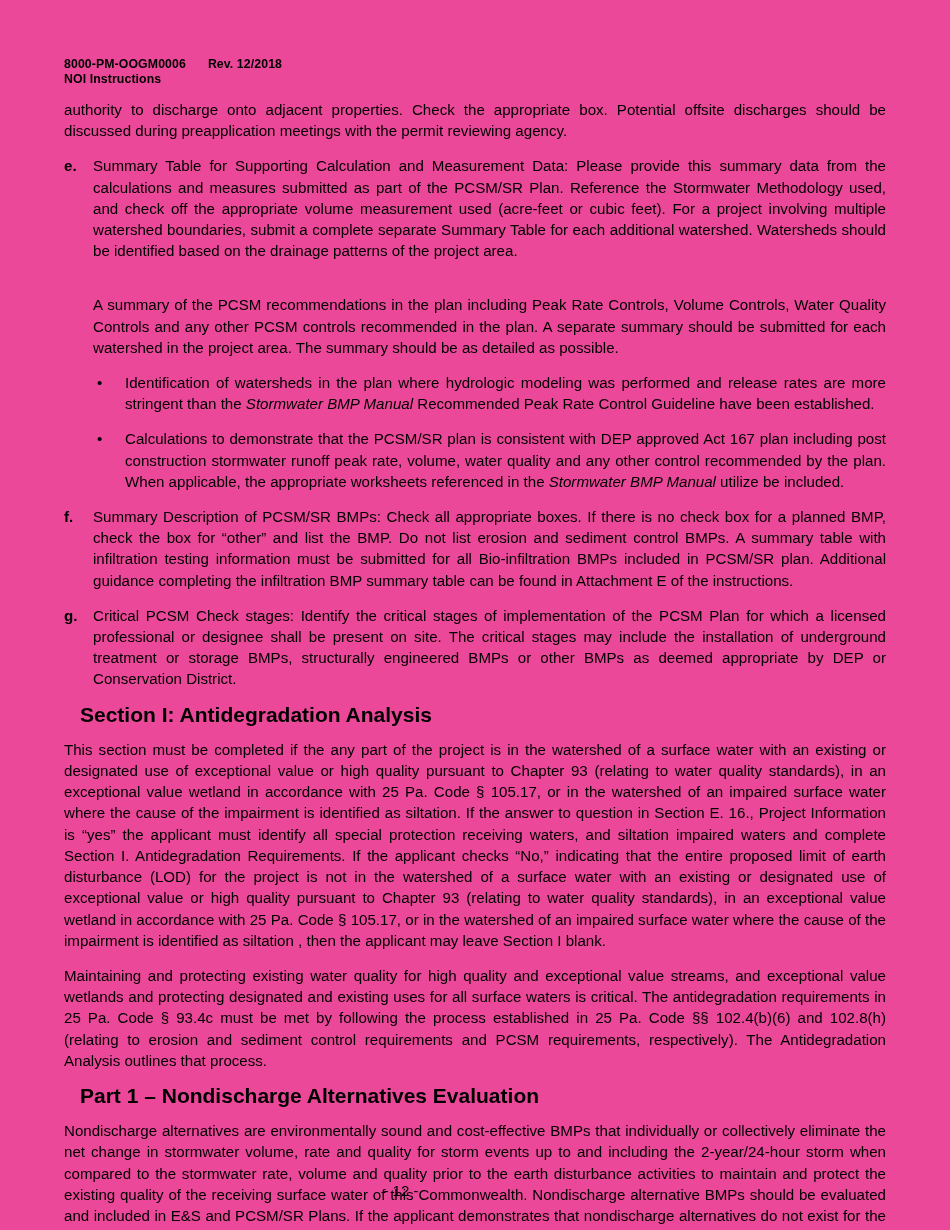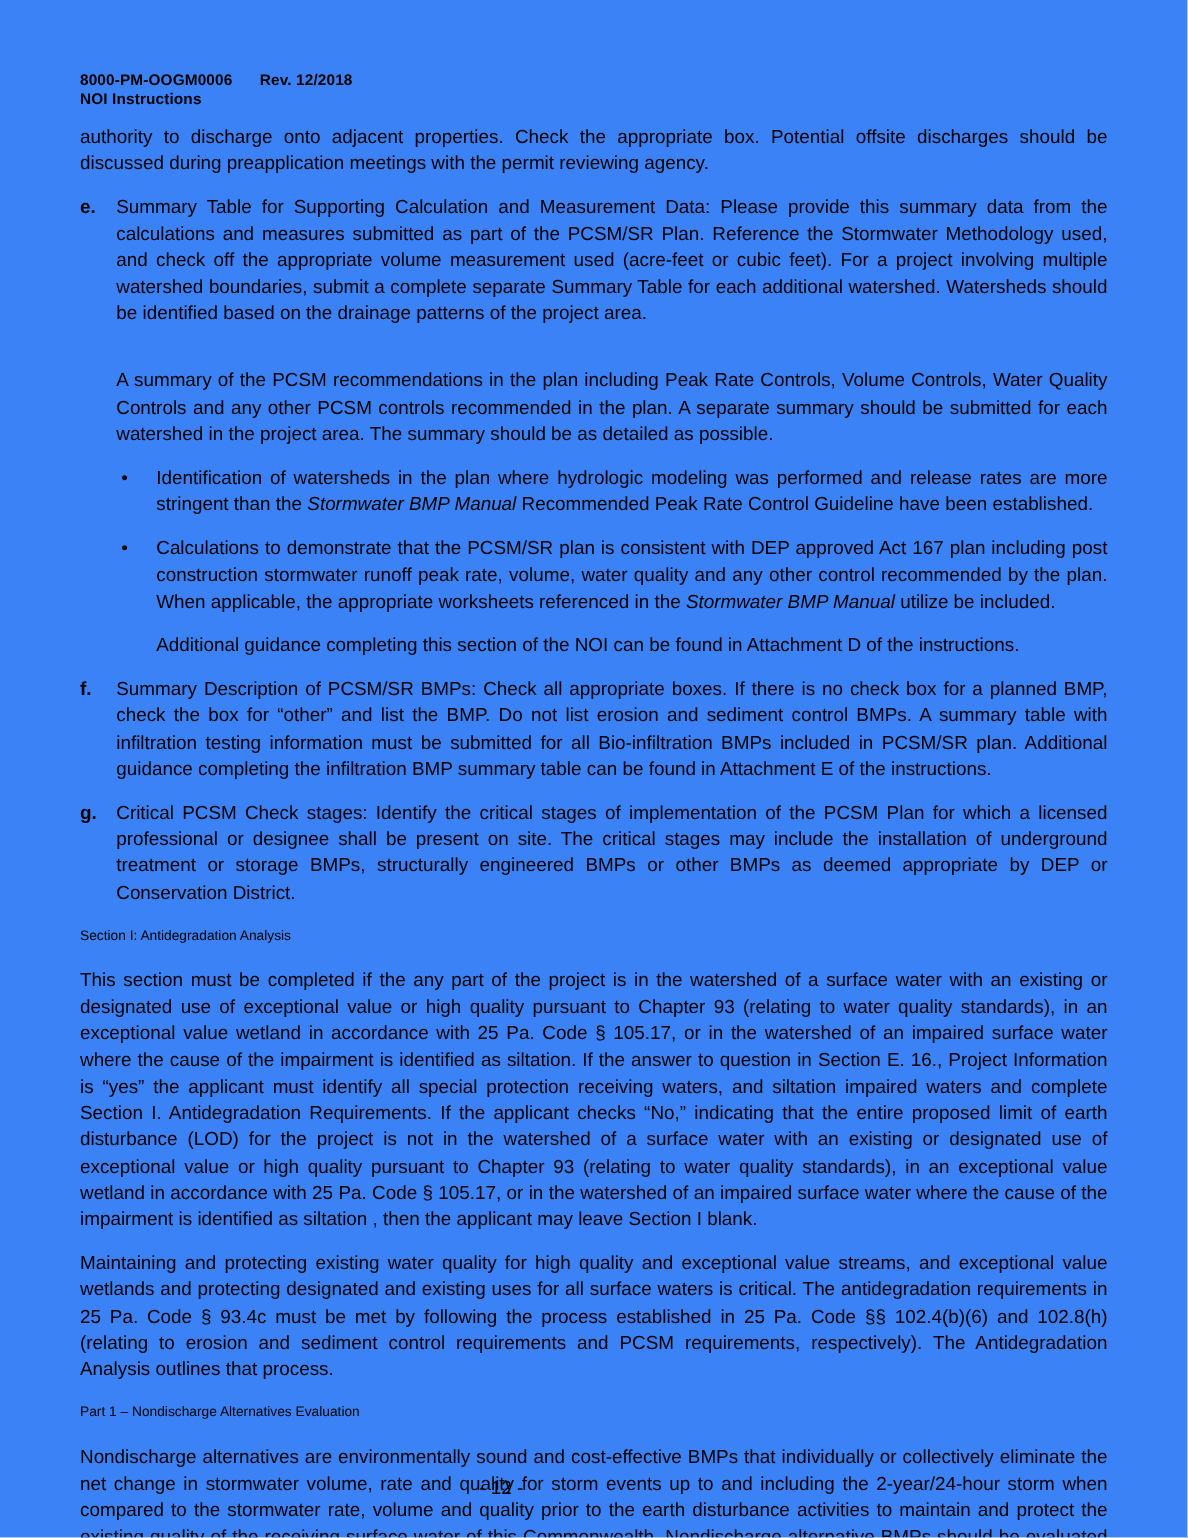--- a/index.html
+++ b/index.html
@@ -8,21 +8,21 @@
     background: #ffffff;
   }
   body {
     font-family: "Liberation Sans", sans-serif;
     color: #000000;
   }
   .page {
     position: relative;
     width: 950px;
     height: 1230px;
-    background: #3b82f6;
+    background: #ec4899;
     box-sizing: border-box;
     overflow: hidden;
   }
   .header {
     position: absolute;
     left: 64px;
     top: 57px;
     font-size: 12.3px;
     font-weight: bold;
     line-height: 14.5px;
@@ -83,24 +83,24 @@
     font-size: 15.1px;
     line-height: 21.2px;
   }
   .lead {
     font-weight: normal;
   }
   .ital {
     font-style: italic;
   }
   h2.heading {
-    font-size: 11px;
+    font-size: 21px;
     line-height: 21.2px;
-    font-weight: normal;
-    margin: 0 0 14px 0;
+    font-weight: bold;
+    margin: 0 0 14px 16px;
     text-align: left;
   }
   .heading-gap {
     margin-top: 4px;
   }
   .footer {
     position: absolute;
     left: 0;
     top: 1182px;
     width: 802px;
@@ -136,21 +136,20 @@
     <div class="bullet">
       <span class="dot">•</span>
       <span>Identification of watersheds in the plan where hydrologic modeling was performed and release rates are more stringent than the </span><span class="ital">Stormwater BMP Manual</span><span> Recommended Peak Rate Control Guideline have been established.</span>
     </div>
 
     <div class="bullet">
       <span class="dot">•</span>
       <span>Calculations to demonstrate that the PCSM/SR plan is consistent with DEP approved Act 167 plan including post construction stormwater runoff peak rate, volume, water quality and any other control recommended by the plan.  When applicable, the appropriate worksheets referenced in the </span><span class="ital">Stormwater BMP Manual</span><span> utilize be included.</span>
     </div>
 
-    <p class="para-ind2">Additional guidance completing this section of the NOI can be found in Attachment D of the instructions.</p>
 
     <div class="item">
       <span class="marker">f.</span>
       <span class="lead">Summary Description of PCSM/SR BMPs:</span><span>  Check all appropriate boxes.  If there is no check box for a planned BMP, check the box for “other” and list the BMP.  Do not list erosion and sediment control BMPs.  A summary table with infiltration testing information must be submitted for all Bio-infiltration BMPs included in PCSM/SR plan.  Additional guidance completing the infiltration BMP summary table can be found in Attachment E of the instructions.</span>
     </div>
 
     <div class="item">
       <span class="marker">g.</span>
       <span class="lead">Critical PCSM Check stages</span><span>:  Identify the critical stages of implementation of the PCSM Plan for which a licensed professional or designee shall be present on site.  The critical stages may include the installation of underground treatment or storage BMPs, structurally engineered BMPs or other BMPs as deemed appropriate by DEP or Conservation District.</span>
     </div>

